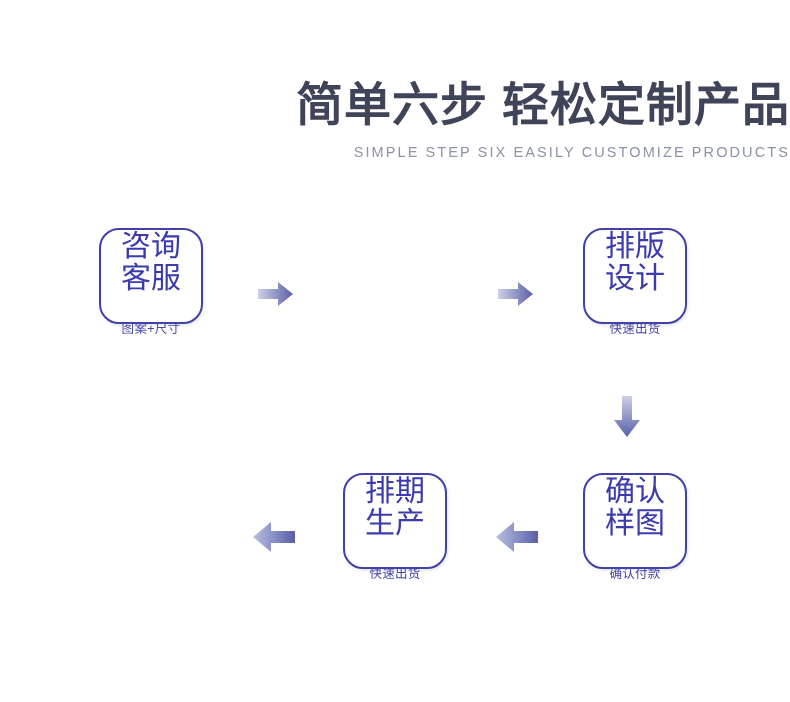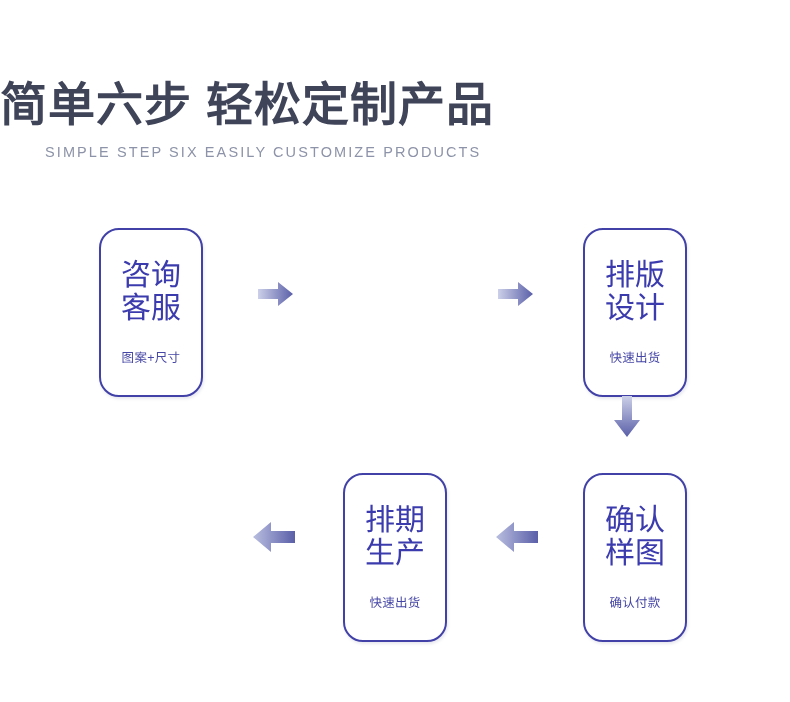--- a/index.html
+++ b/index.html
@@ -23,21 +23,21 @@
     height: 702px;
     background: #ffffff;
   }
 
   
   .header {
     position: absolute;
     top: 78px;
     left: 0;
     width: 790px;
-    text-align: left;
+    text-align: right;
   }
   .main-title {
     font-size: 47px;
     font-weight: 700;
     letter-spacing: 1px;
     line-height: 1.15;
     color: #3f4459;
     margin: 0;
     white-space: nowrap;
   }
@@ -68,29 +68,28 @@
     width: 790px;
   }
   .row.row-two {
     margin-top: 109px;
   }
 
   .step-box {
     position: absolute;
     top: 0;
     width: 104px;
-    height: 169px;
+    height: 96px;
     box-sizing: border-box;
     border: 2px solid #4141a8;
     border-radius: 20px;
     background: #ffffff;
     display: flex;
     flex-direction: column;
     align-items: center;
-    justify-content: center;
     box-shadow: 1px 2px 3px rgba(120,125,165,0.18);
   }
   .step-box.pos-1 { left: 99px; }
   .step-box.pos-2 { left: 343px; }
   .step-box.pos-3 { left: 583px; }
 
   .step-title {
     font-size: 30px;
     line-height: 1.08;
     font-weight: 500;

